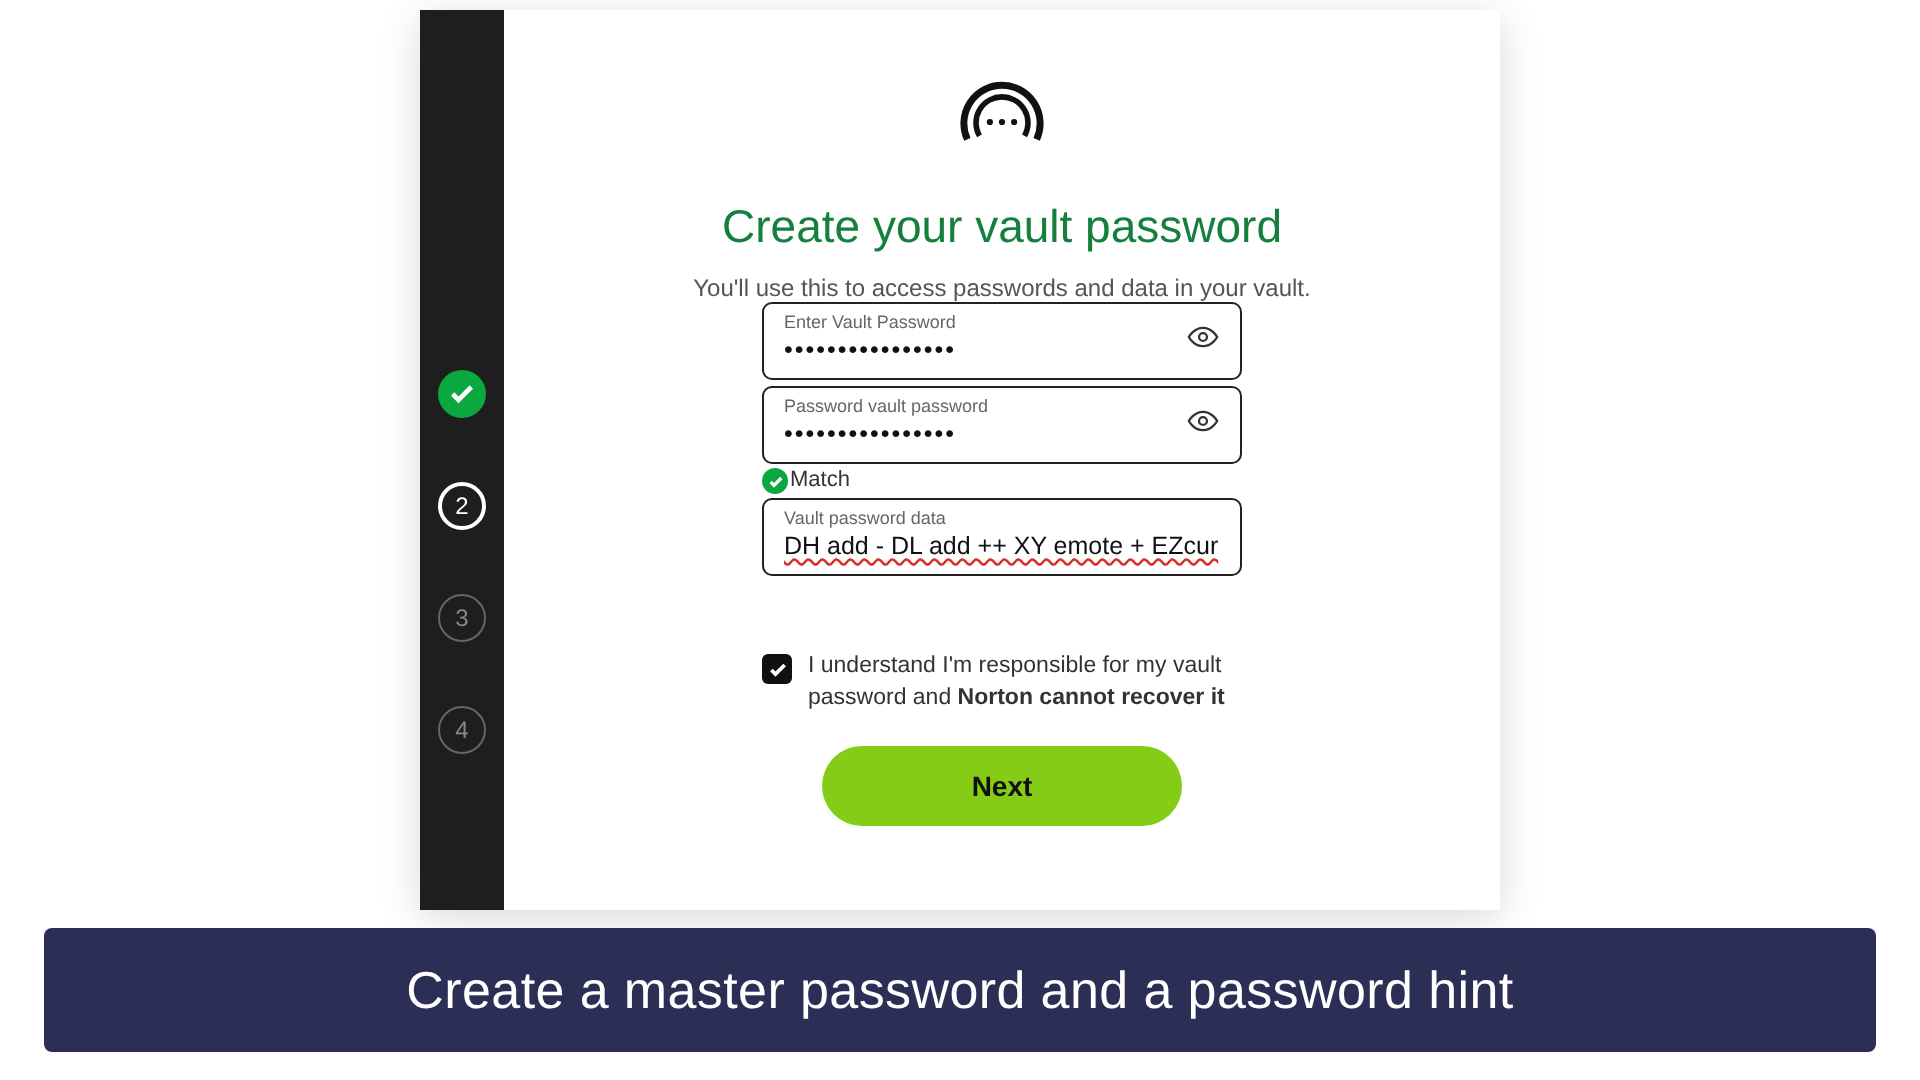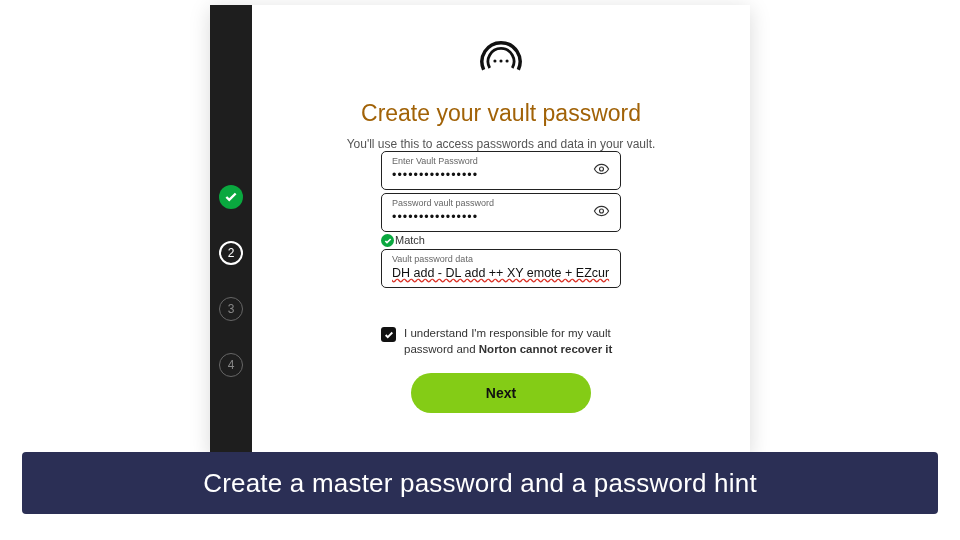--- a/index.html
+++ b/index.html
@@ -63,21 +63,21 @@
     padding: 35px 40px 0;
   }
   .vault-icon {
     width: 52px;
     height: 42px;
     margin-bottom: 18px;
   }
   .title {
     font-size: 23px;
     font-weight: 400;
-    color: #a16207;
+    color: #15803d;
     margin-bottom: 10px;
   }
   .subtitle {
     font-size: 12px;
     color: #555;
     margin-bottom: 0;
   }
   .field {
     position: relative;
     width: 240px;
@@ -172,21 +172,21 @@
     border-radius: 22px;
     font-size: 14px;
     font-weight: 600;
     color: #111;
     cursor: pointer;
   }
   .caption-bar {
     position: absolute;
     left: 22px;
     right: 22px;
-    bottom: 26px;
+    bottom: 14px;
     height: 62px;
     background: #2b2f55;
     border-radius: 4px;
     display: flex;
     align-items: center;
     justify-content: center;
   }
   .caption-text {
     color: #fff;
     font-size: 26px;

